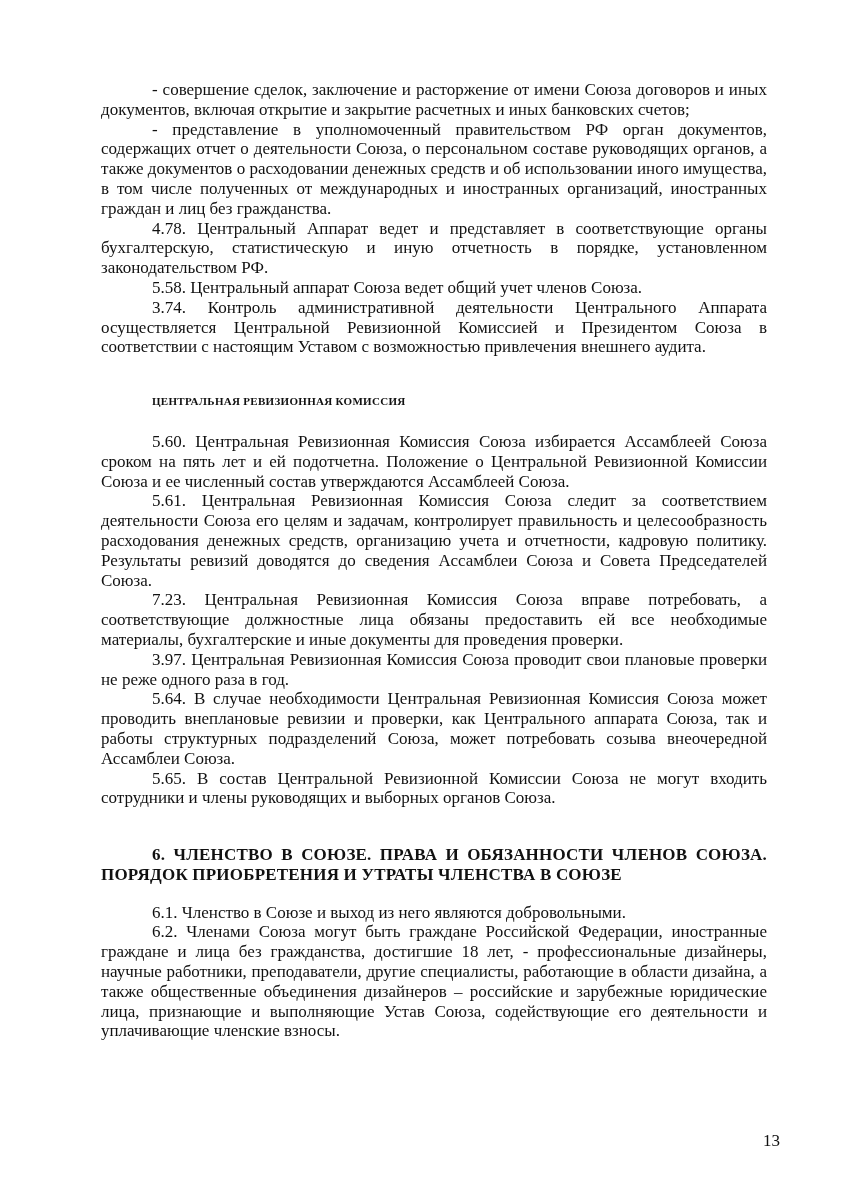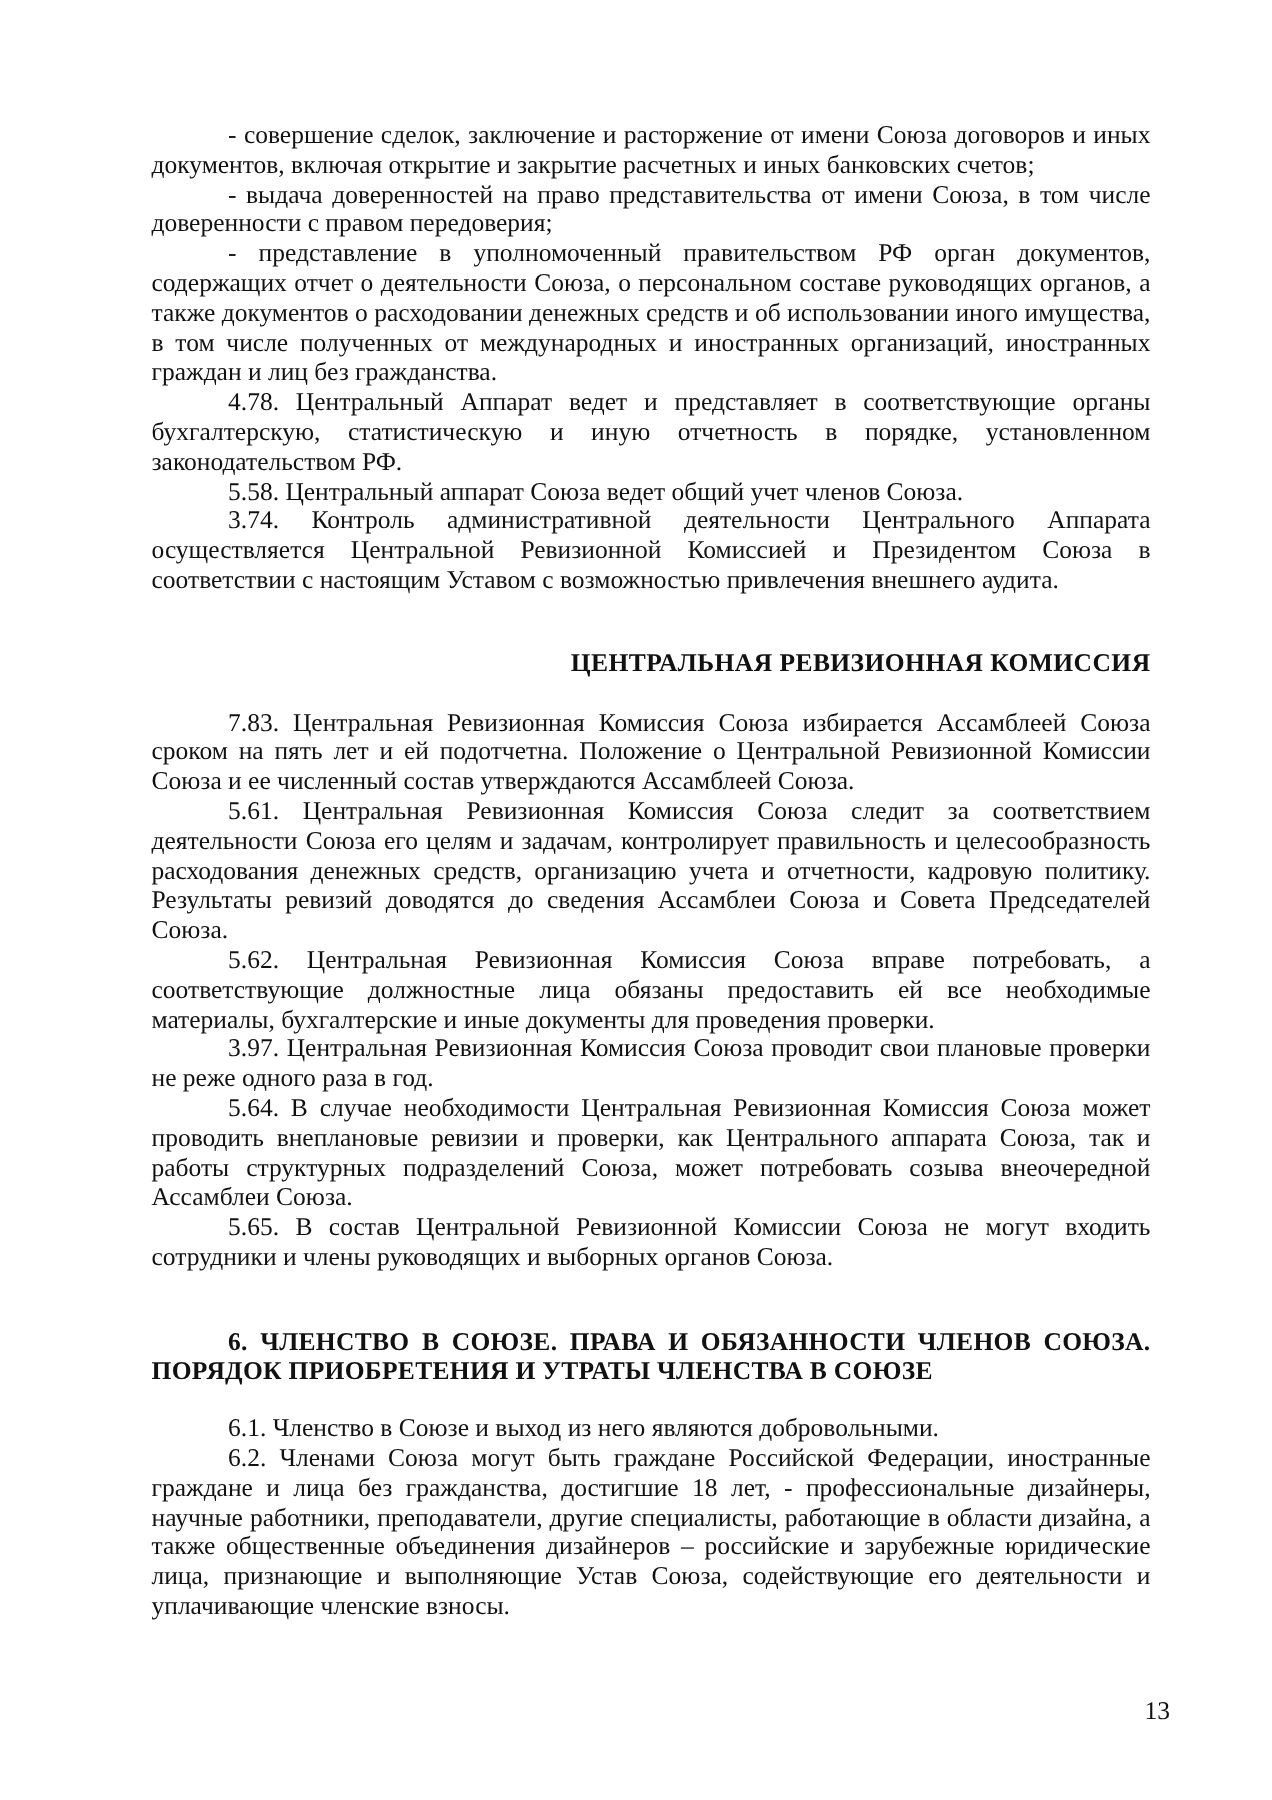--- a/index.html
+++ b/index.html
@@ -24,23 +24,23 @@
       line-height: 19.8px;
     }
     .p {
       margin: 0;
       text-align: justify;
       text-indent: 51px;
     }
     .h-center-indent {
       margin: 0;
       font-weight: bold;
-      font-size: 17px;
+      font-size: 11px;
       text-indent: 51px;
-      text-align: right;
+      text-align: left;
       letter-spacing: 0.3px;
     }
     .h-section {
       margin: 0;
       font-weight: bold;
       font-size: 17px;
       text-indent: 51px;
       text-align: justify;
       letter-spacing: 0.2px;
       font-family: Liberation Serif, serif;
@@ -57,33 +57,32 @@
       text-align: right;
       font-size: 17px;
       font-family: "Liberation Serif", "DejaVu Serif", serif;
     }
   </style>
 </head>
 <body>
 
 <div class="page">
   <p class="p">- совершение сделок, заключение и расторжение от имени Союза договоров и иных документов, включая открытие и закрытие расчетных и иных банковских счетов;</p>
-  <p class="p">- выдача доверенностей на право представительства от имени Союза, в том числе доверенности с правом передоверия;</p>
   <p class="p">- представление в уполномоченный правительством РФ орган документов, содержащих отчет о деятельности Союза, о персональном составе руководящих органов, а также документов о расходовании денежных средств и об использовании иного имущества, в том числе полученных от международных и иностранных организаций, иностранных граждан и лиц без гражданства.</p>
   <p class="p">4.78. Центральный Аппарат  ведет и представляет в соответствующие органы бухгалтерскую, статистическую и иную отчетность в порядке, установленном законодательством РФ.</p>
   <p class="p">5.58. Центральный аппарат Союза ведет общий учет членов Союза.</p>
   <p class="p">3.74. Контроль административной деятельности Центрального Аппарата осуществляется Центральной Ревизионной Комиссией и Президентом Союза в соответствии с настоящим Уставом с возможностью привлечения внешнего аудита.</p>
 
   <div class="gap-1"></div>
   <h2 class="h-center-indent">ЦЕНТРАЛЬНАЯ  РЕВИЗИОННАЯ  КОМИССИЯ</h2>
   <div class="gap-2"></div>
 
-  <p class="p">7.83. Центральная Ревизионная Комиссия Союза избирается Ассамблеей Союза сроком на пять лет и ей подотчетна. Положение о Центральной Ревизионной Комиссии Союза и ее численный состав утверждаются Ассамблеей Союза.</p>
+  <p class="p">5.60. Центральная Ревизионная Комиссия Союза избирается Ассамблеей Союза сроком на пять лет и ей подотчетна. Положение о Центральной Ревизионной Комиссии Союза и ее численный состав утверждаются Ассамблеей Союза.</p>
   <p class="p">5.61. Центральная Ревизионная Комиссия Союза следит за соответствием деятельности Союза его целям и задачам, контролирует правильность и целесообразность расходования денежных средств, организацию учета и отчетности, кадровую политику. Результаты ревизий доводятся до сведения Ассамблеи Союза и Совета Председателей Союза.</p>
-  <p class="p">5.62. Центральная Ревизионная Комиссия Союза вправе потребовать, а соответствующие должностные лица обязаны предоставить ей все необходимые материалы, бухгалтерские и иные документы для проведения проверки.</p>
+  <p class="p">7.23. Центральная Ревизионная Комиссия Союза вправе потребовать, а соответствующие должностные лица обязаны предоставить ей все необходимые материалы, бухгалтерские и иные документы для проведения проверки.</p>
   <p class="p">3.97. Центральная Ревизионная Комиссия Союза проводит свои плановые проверки не реже одного раза в год.</p>
   <p class="p">5.64. В случае необходимости Центральная Ревизионная Комиссия Союза может проводить внеплановые ревизии и проверки, как Центрального аппарата Союза, так и работы структурных подразделений Союза, может потребовать созыва внеочередной Ассамблеи Союза.</p>
   <p class="p">5.65. В состав Центральной Ревизионной Комиссии Союза не могут входить сотрудники и члены руководящих и выборных органов Союза.</p>
 
   <div class="gap-3"></div>
   <h2 class="h-section">6. ЧЛЕНСТВО В СОЮЗЕ. ПРАВА И ОБЯЗАННОСТИ ЧЛЕНОВ СОЮЗА. ПОРЯДОК ПРИОБРЕТЕНИЯ И УТРАТЫ ЧЛЕНСТВА В СОЮЗЕ</h2>
   <div class="gap-4"></div>
 
   <p class="p">6.1. Членство в Союзе и выход из него являются добровольными.</p>
   <p class="p">6.2. Членами Союза могут быть граждане Российской Федерации, иностранные граждане и лица без гражданства, достигшие 18 лет, - профессиональные дизайнеры, научные работники, преподаватели, другие специалисты, работающие в области дизайна, а также общественные объединения дизайнеров – российские и зарубежные юридические лица, признающие и выполняющие Устав Союза, содействующие его деятельности и уплачивающие членские взносы.</p>

